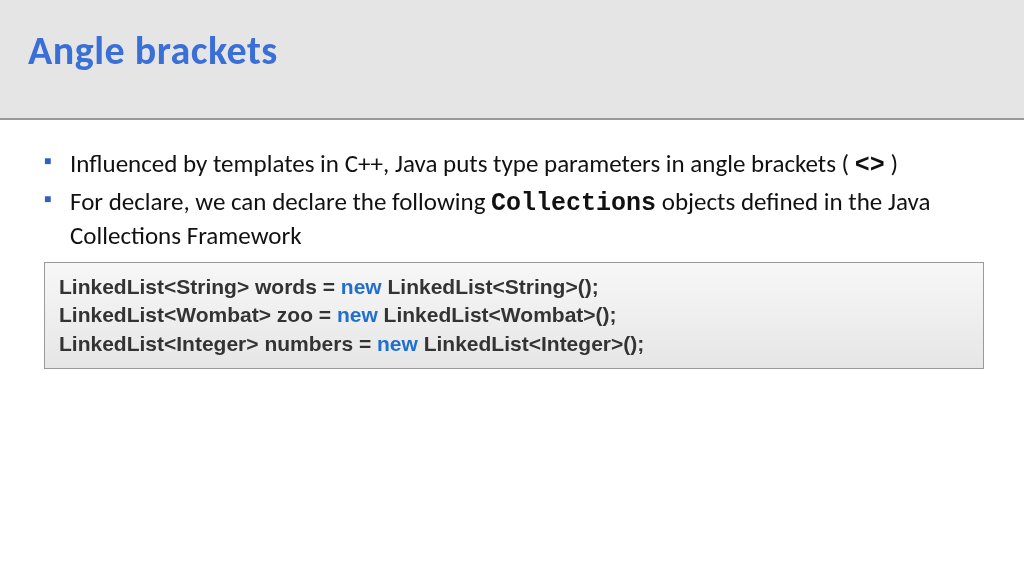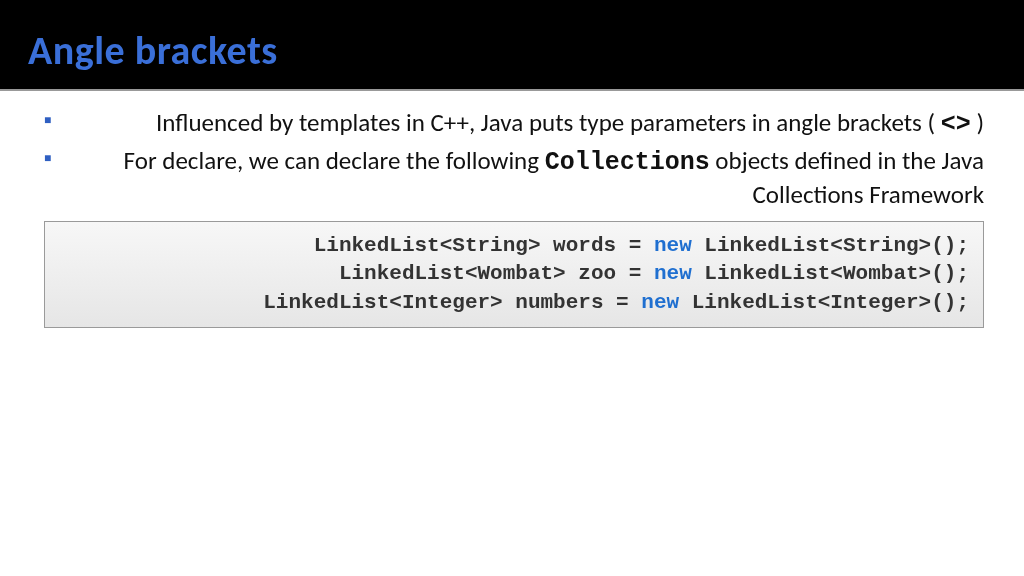--- a/index.html
+++ b/index.html
@@ -4,34 +4,33 @@
 <style>
   * { margin: 0; padding: 0; box-sizing: border-box; }
   body {
     width: 1024px;
     height: 576px;
     font-family: "Segoe UI", "Calibri", Arial, sans-serif;
     background: #fff;
     overflow: hidden;
   }
   .titlebar {
-    background: #000000;
-    height: 91px;
+    background: #e5e5e5;
+    height: 120px;
     padding: 26px 28px 0 28px;
     border-bottom: 2px solid #999;
   }
   .title {
     color: #3a6fd8;
     font-size: 40px;
     font-weight: 600;
     letter-spacing: 0.5px;
   }
   .content {
-    padding: 16px 40px 0 44px;
-    text-align: right;
+    padding: 28px 40px 0 44px;
   }
   ul.bullets {
     list-style: none;
   }
   ul.bullets > li {
     position: relative;
     padding-left: 26px;
     font-size: 25px;
     color: #111;
     line-height: 1.28;
@@ -47,21 +46,21 @@
   }
   .mono-inline {
     font-family: "Courier New", monospace;
     font-weight: bold;
   }
   .codebox {
     margin: 10px 0 14px 0;
     border: 1px solid #9a9a9a;
     background: linear-gradient(#f7f7f7, #e6e6e6);
     padding: 10px 14px 10px 14px;
-    font-family: Liberation Mono, monospace;
+    font-family: Liberation Sans, sans-serif;
     font-weight: bold;
     font-size: 21px;
     line-height: 1.35;
     color: #333;
     white-space: pre;
   }
   .kw { color: #1f6fd0; }
 </style>
 </head>
 <body>

